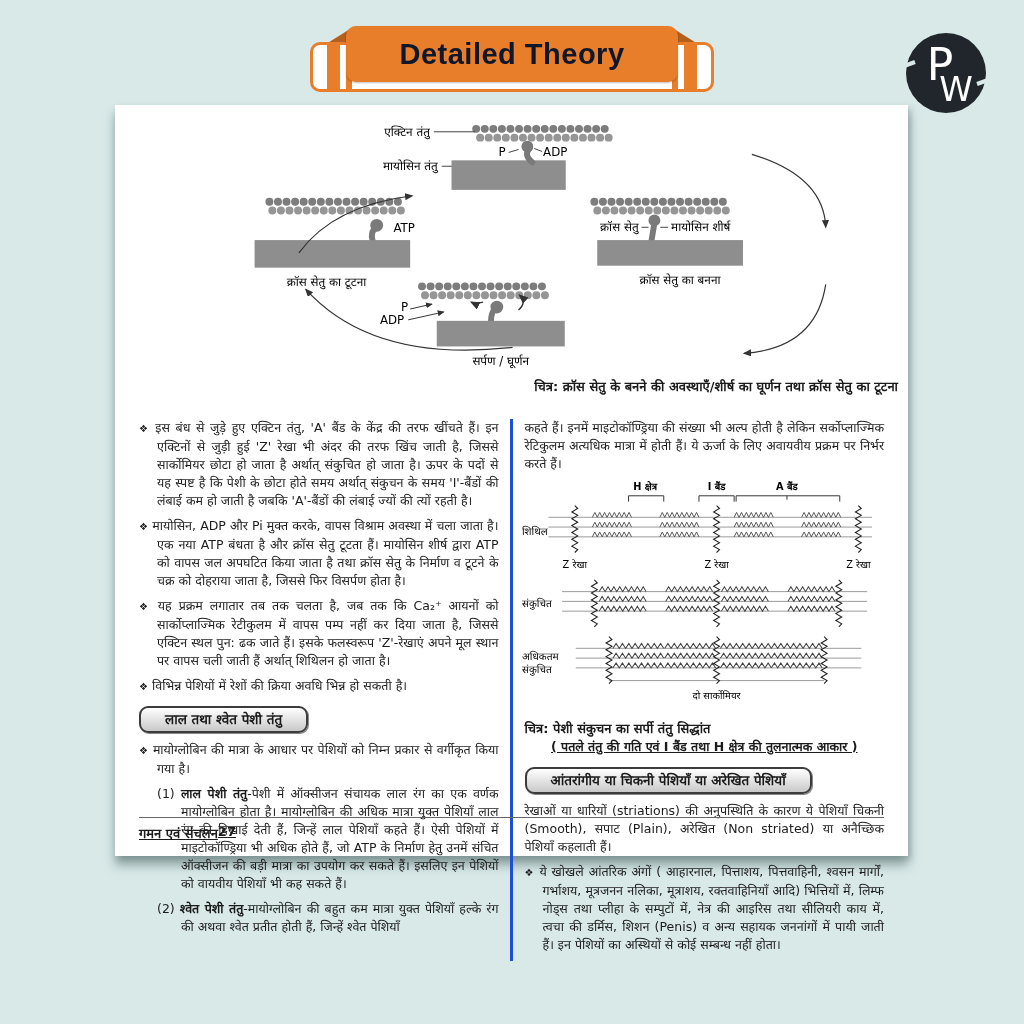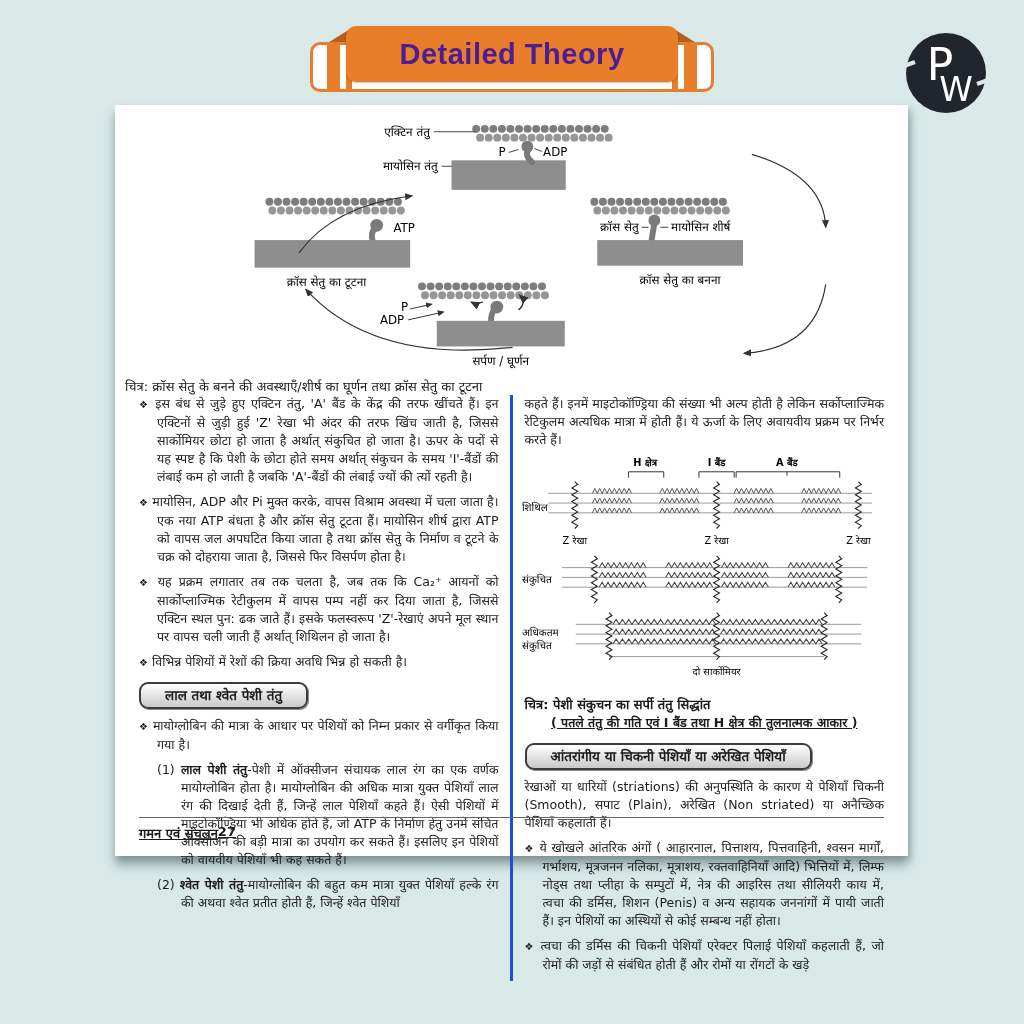--- a/index.html
+++ b/index.html
@@ -15,29 +15,29 @@
     border:3px solid #e87d2a;border-radius:10px;}
   .stripe{position:absolute;top:0;bottom:0;background:#e87d2a;}
   .stripe.l1{left:14px;width:13px;} .stripe.l2{left:33px;width:6px;}
   .stripe.r1{right:14px;width:13px;} .stripe.r2{right:33px;width:6px;}
   .fold{position:absolute;width:0;height:0;top:3px;}
   .fold-left{left:16px;border-bottom:15px solid #b55f1c;border-left:24px solid transparent;}
   .fold-right{right:16px;border-bottom:15px solid #b55f1c;border-right:24px solid transparent;}
   .banner-center{position:absolute;left:36px;top:0;width:332px;height:56px;background:#e87d2a;
     border-radius:10px;display:flex;align-items:center;justify-content:center;
     box-shadow:0 1px 2px rgba(0,0,0,.25);}
-  .banner-center span{color:#4c1d95;font-weight:bold;font-size:29px;letter-spacing:.5px;
+  .banner-center span{color:#0f172a;font-weight:bold;font-size:29px;letter-spacing:.5px;
     font-family:"Liberation Sans",sans-serif;}
   
   .logo{position:absolute;left:903px;top:30px;z-index:6;}
   
   .page{position:absolute;left:115px;top:105px;width:793px;height:751px;background:#fff;
     box-shadow:0 9px 10px rgba(70,95,95,.5),3px 3px 6px rgba(70,95,95,.25);}
   .fig-cycle{position:relative;margin:12px 0 0 135px;width:600px;height:258px;}
-  .fig-caption{text-align:left;font-weight:normal;font-size:13px;margin:2px 10px 0;}
+  .fig-caption{text-align:right;font-weight:bold;font-size:13px;margin:2px 10px 24px;}
   .columns{display:flex;padding:0 24px;font-size:12.5px;line-height:18px;text-align:justify;}
   .col-left{width:373px;padding-right:11px;}
   .col-right{width:373px;border-left:3px solid #1d4ed8;padding-left:12px;}
   .bullet{margin:0 0 7px 0;padding-left:18px;text-indent:-18px;}
   .bullet .mark{font-size:10px;color:#222;}
   .item{margin:0 0 7px 0;padding-left:42px;text-indent:-24px;}
   .b{font-weight:bold;}
   .sec-head{display:inline-block;border:2px solid #3c3c3c;border-radius:9px;
     background:linear-gradient(#ffffff,#c9c9c9);padding:2px 24px 3px;font-weight:bold;
     font-size:13.5px;margin:3px 0 8px;box-shadow:1px 1px 0 #888;text-indent:0;}
@@ -302,24 +302,20 @@
       <div class="sarc-cap2">( पतले तंतु की गति एवं I बैंड तथा H क्षेत्र की तुलनात्मक आकार )</div>
 
       <div class="sec-head">आंतरांगीय या चिकनी पेशियाँ या अरेखित पेशियाँ</div>
 
       <div class="para">रेखाओं या धारियों (striations) की अनुपस्थिति के कारण ये पेशियाँ चिकनी (Smooth), सपाट (Plain), अरेखित (Non striated) या अनैच्छिक पेशियाँ कहलाती हैं।</div>
 
       <div class="bullet">
         <span class="mark">❖</span>
         <span>ये खोखले आंतरिक अंगों ( आहारनाल, पित्ताशय, पित्तवाहिनी, श्वसन मार्गों, गर्भाशय, मूत्रजनन नलिका, मूत्राशय, रक्तवाहिनियाँ आदि) भित्तियों में, लिम्फ नोड्स तथा प्लीहा के सम्पुटों में, नेत्र की आइरिस तथा सीलियरी काय में, त्वचा की डर्मिस, शिशन (Penis) व अन्य सहायक जननांगों में पायी जाती हैं। इन पेशियों का अस्थियों से कोई सम्बन्ध नहीं होता।</span>
       </div>
-      <div class="bullet">
-        <span class="mark">❖</span>
-        <span>त्वचा की डर्मिस की चिकनी पेशियाँ एरेक्टर पिलाई पेशियाँ कहलाती हैं, जो रोमों की जड़ों से संबंधित होती हैं और रोमों या रोंगटों के खड़े</span>
-      </div>
     </div>
   </div>
 
   <div class="footer">
     <span>गमन एवं संचलन</span>
     <span>27</span>
   </div>
 </div>
 
 </body></html>

